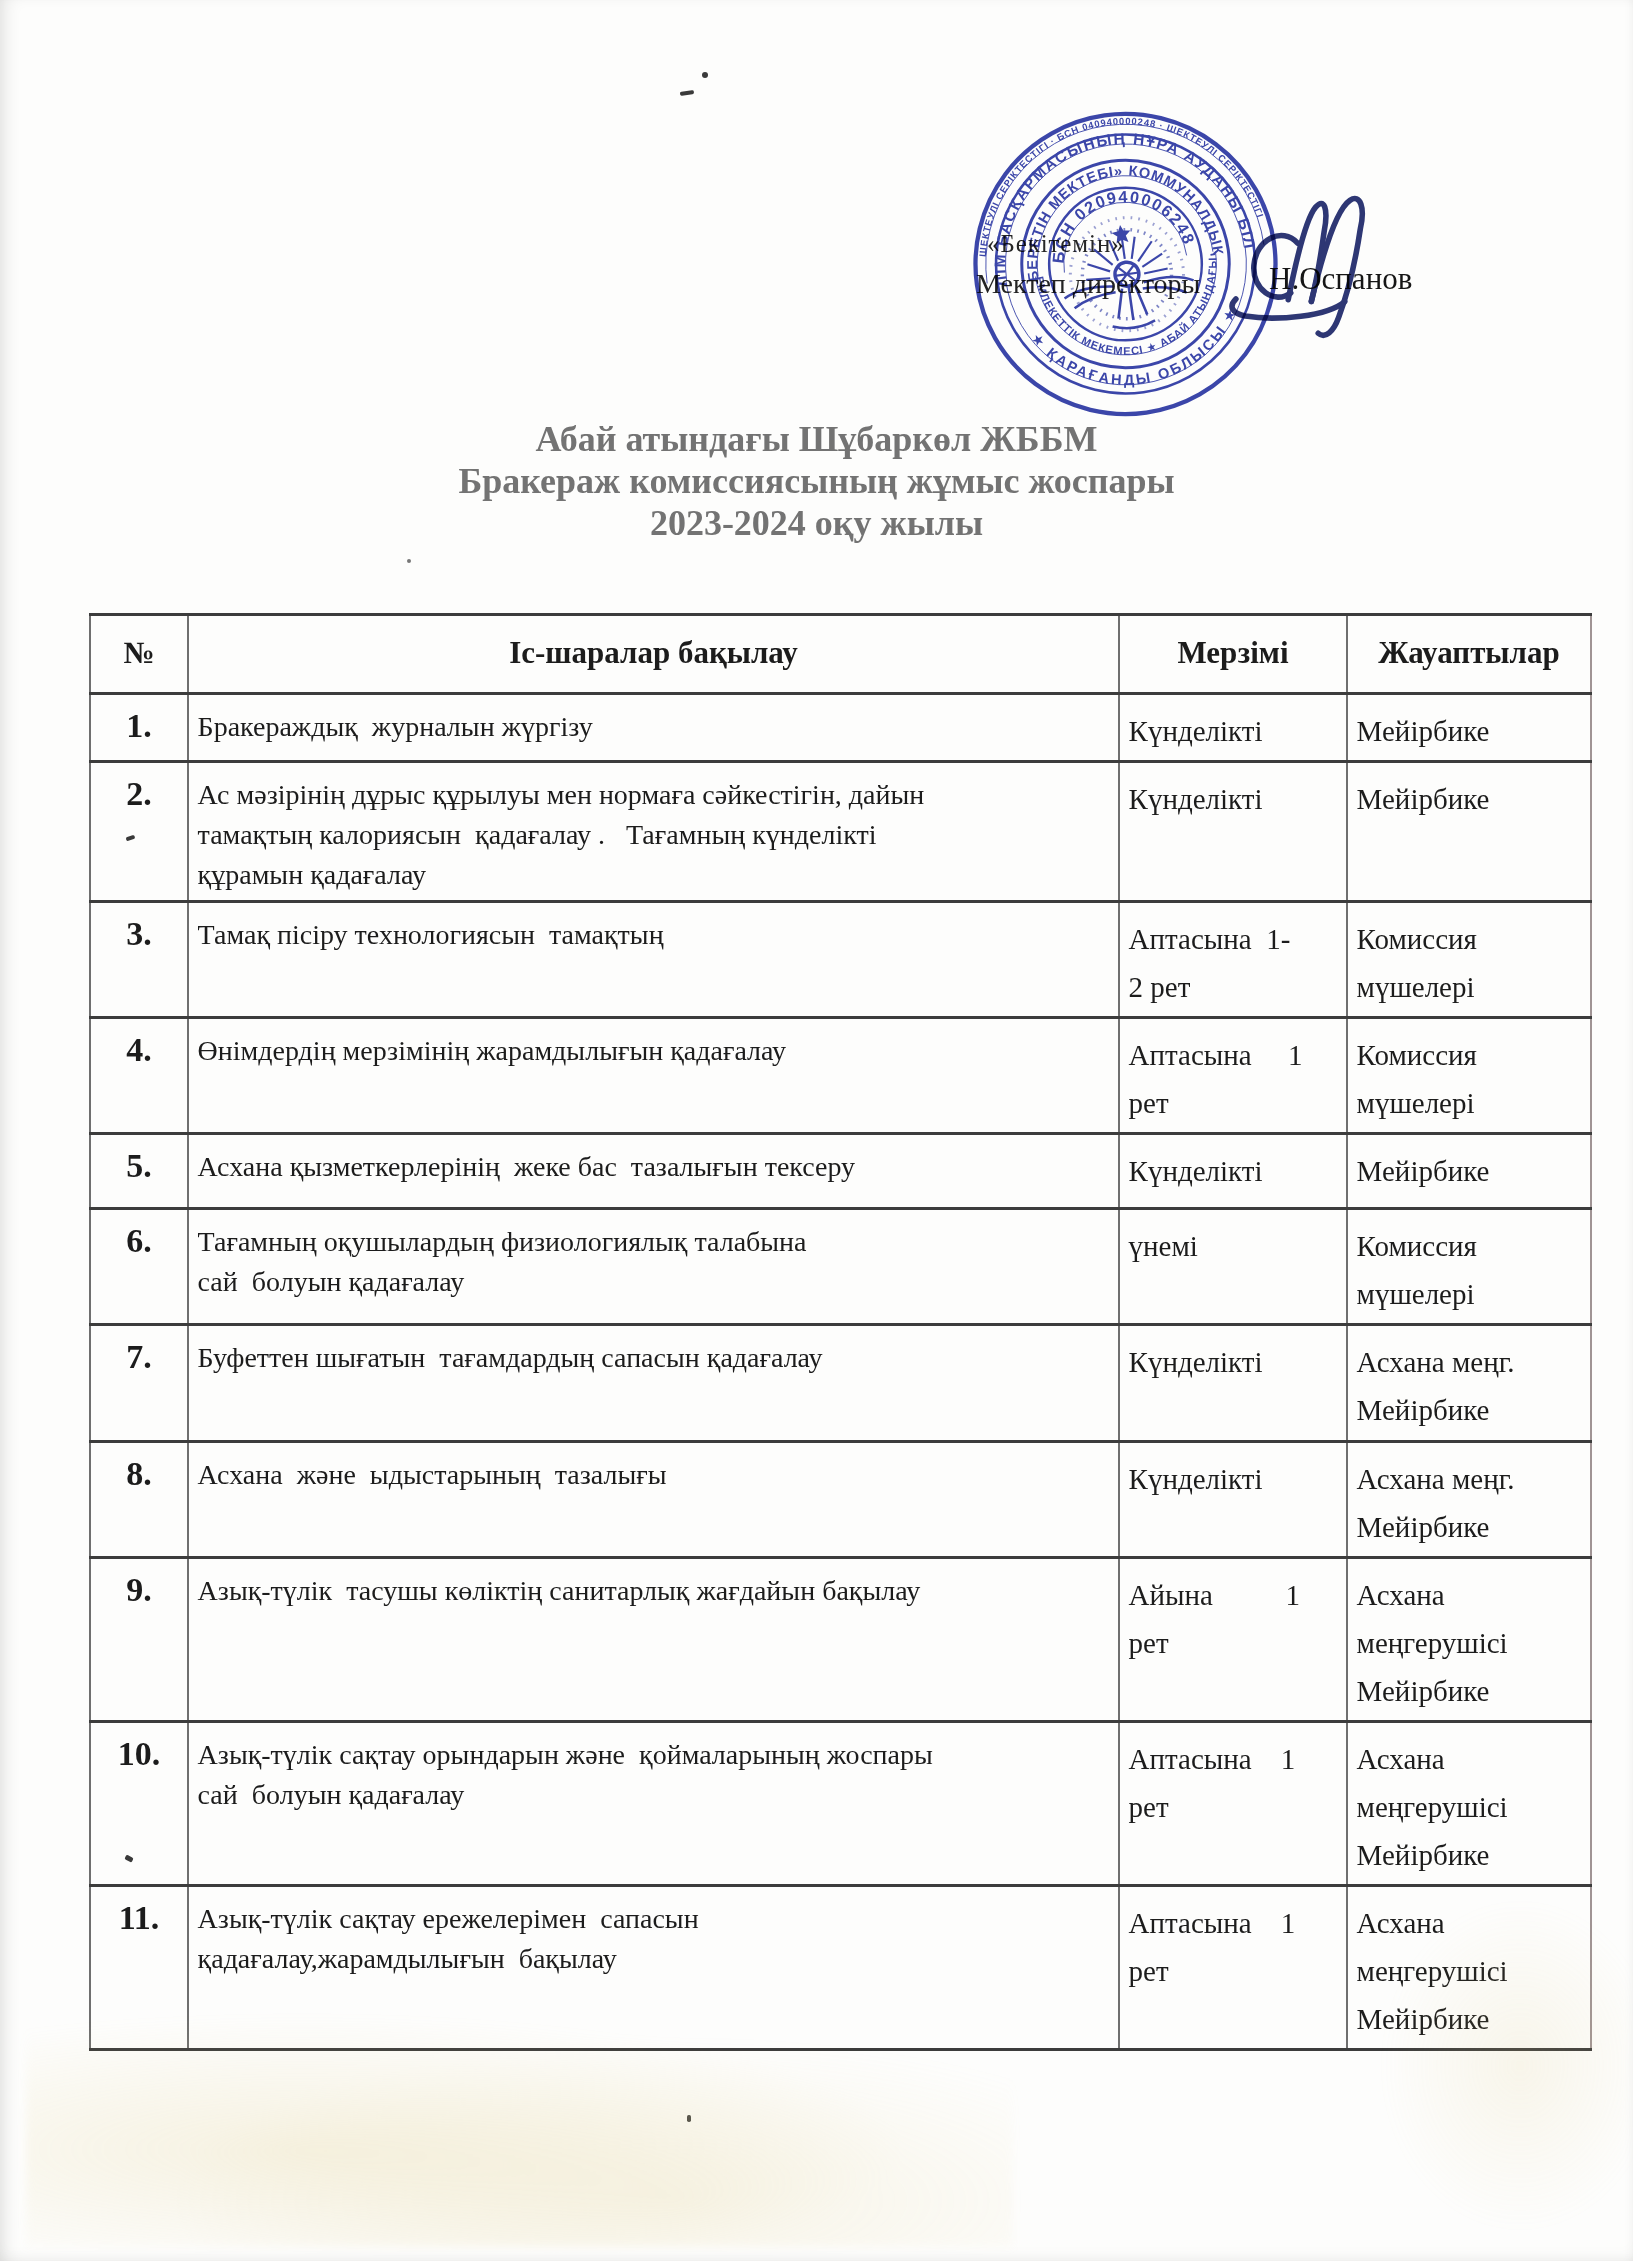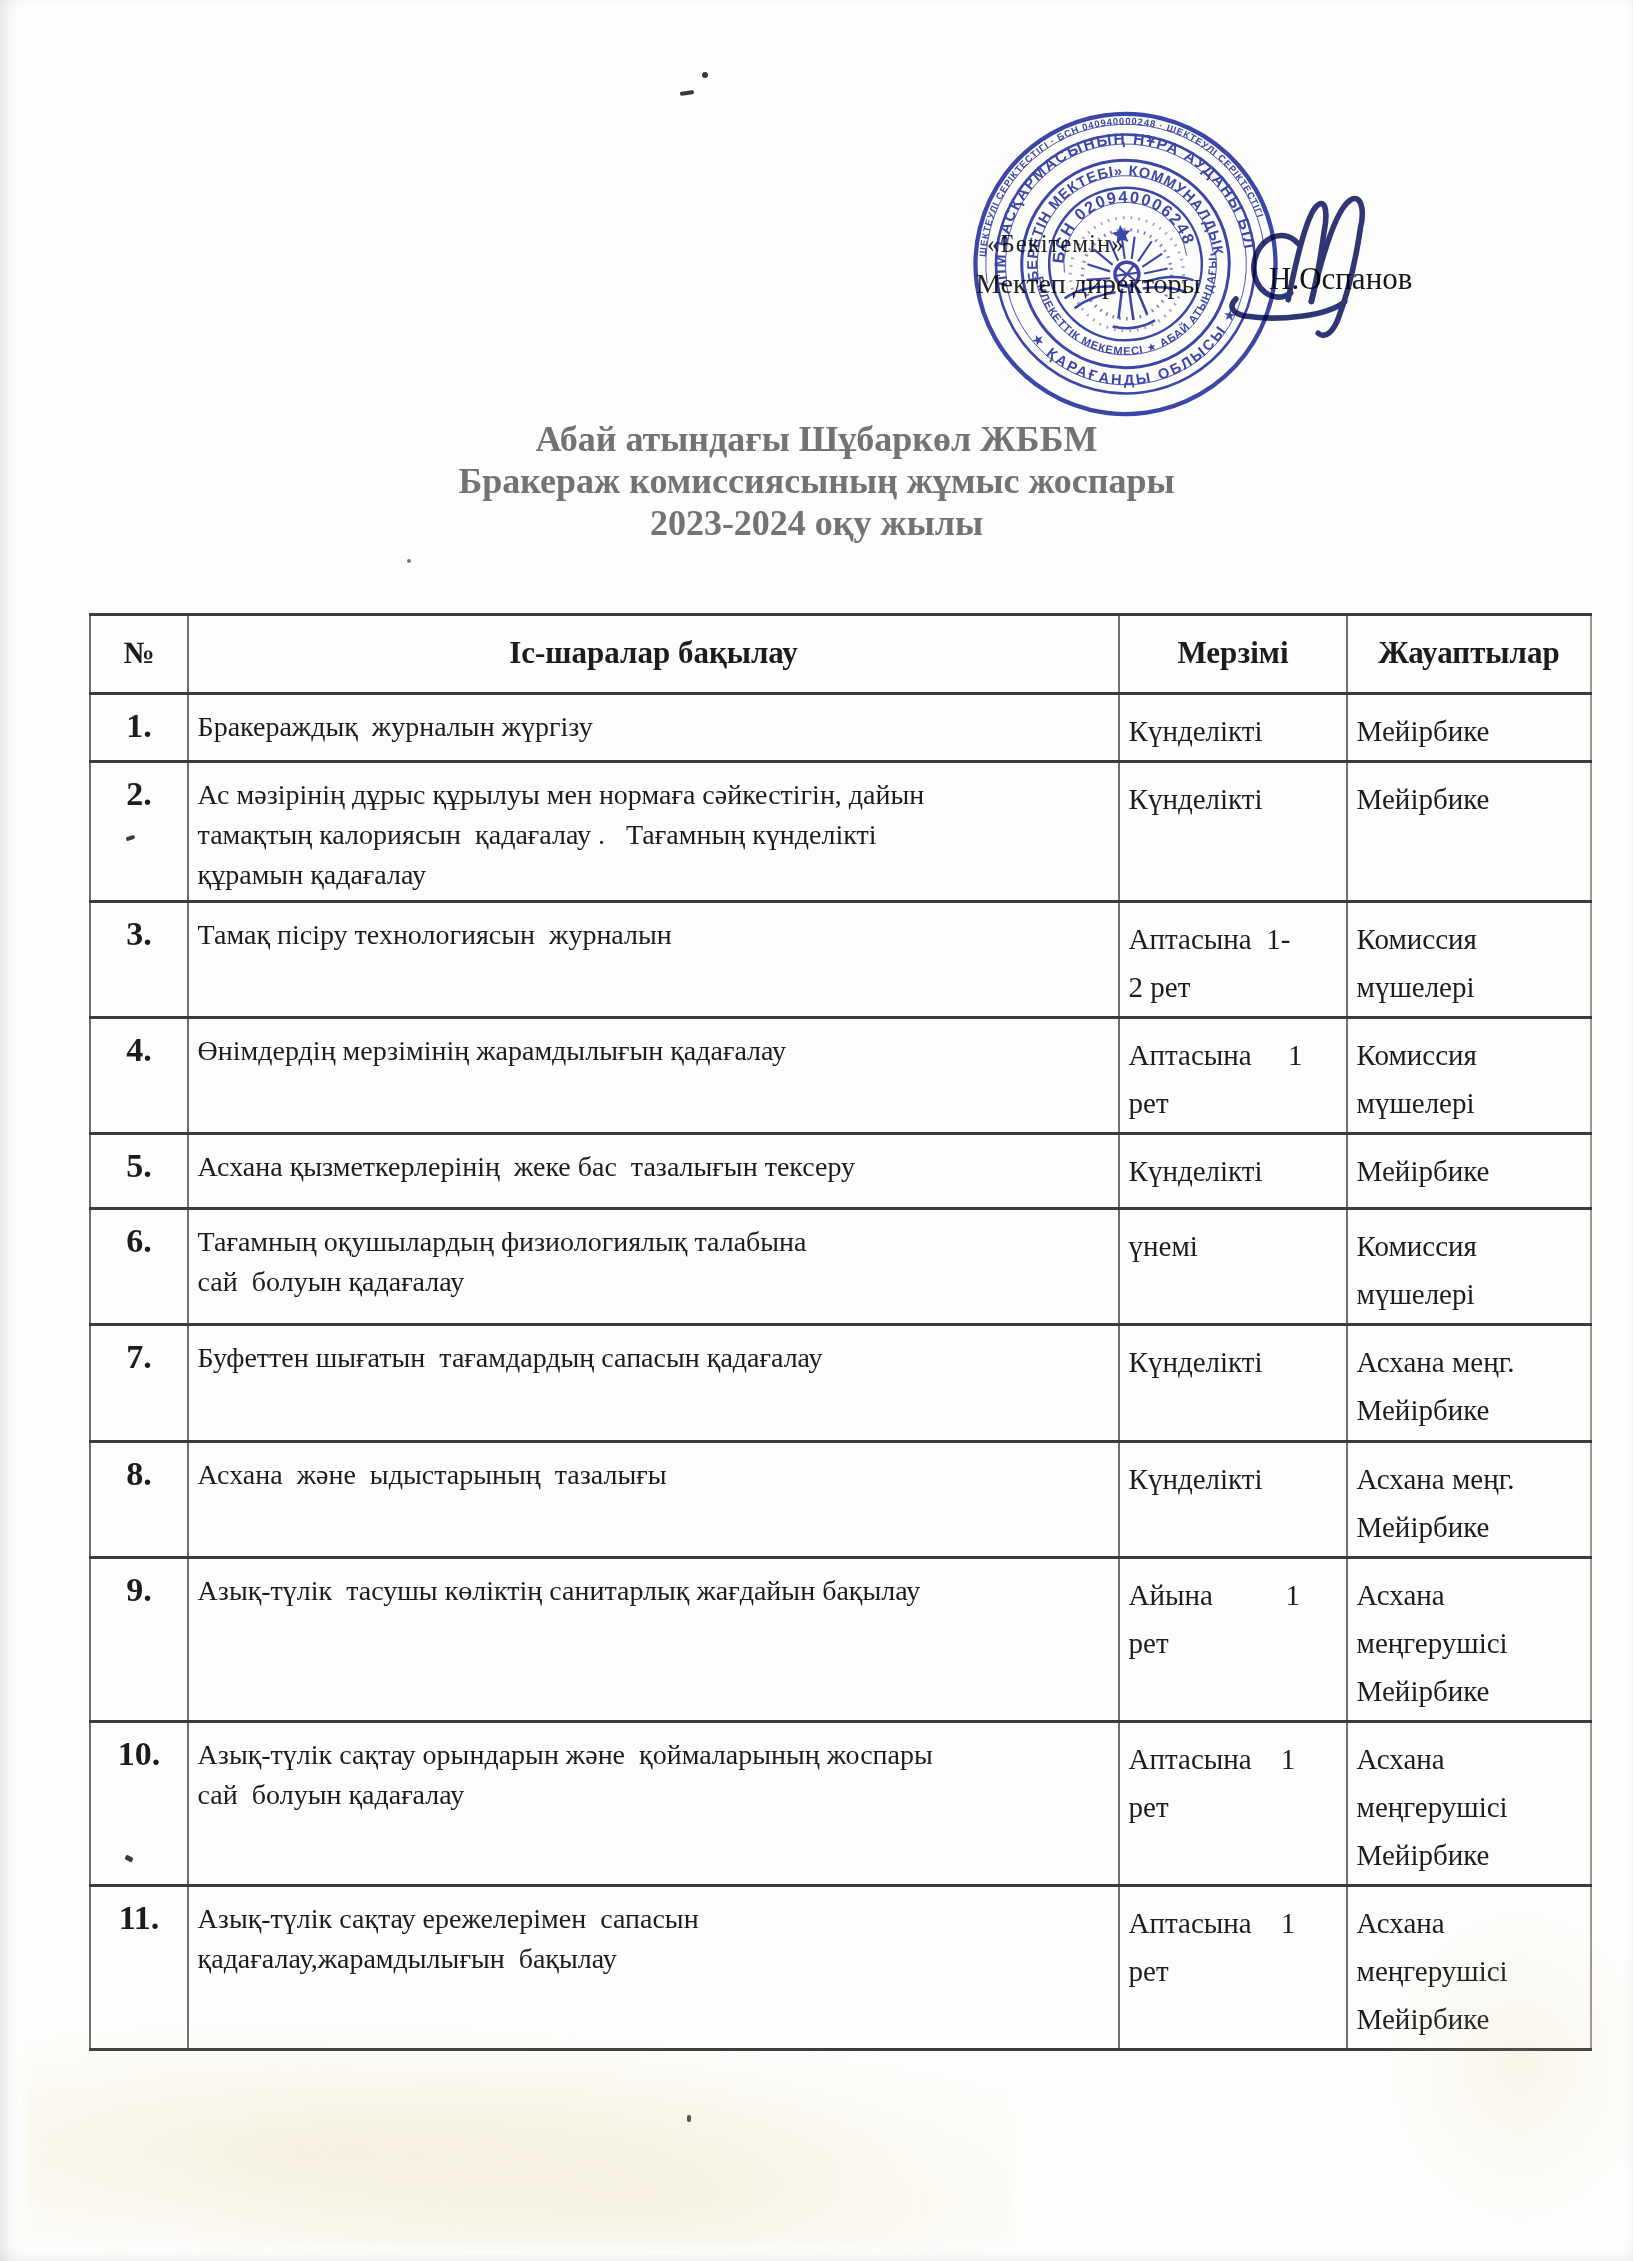--- a/index.html
+++ b/index.html
@@ -170,21 +170,21 @@
       <tr style="height:137px">
         <td class="c-num">2.</td>
         <td class="c-content">Ас мәзірінің дұрыс құрылуы мен нормаға сәйкестігін, дайын
 тамақтың калориясын  қадағалау .   Тағамның күнделікті
 құрамын қадағалау</td>
         <td class="c-term">Күнделікті</td>
         <td class="c-resp">Мейірбике</td>
       </tr>
       <tr style="height:97px">
         <td class="c-num">3.</td>
-        <td class="c-content">Тамақ пісіру технологиясын  журналын</td>
+        <td class="c-content">Тамақ пісіру технологиясын  тамақтың</td>
         <td class="c-term">Аптасына  1-
 2 рет</td>
         <td class="c-resp">Комиссия
 мүшелері</td>
       </tr>
       <tr style="height:99px">
         <td class="c-num">4.</td>
         <td class="c-content">Өнімдердің мерзімінің жарамдылығын қадағалау</td>
         <td class="c-term">Аптасына     1
 рет</td>

